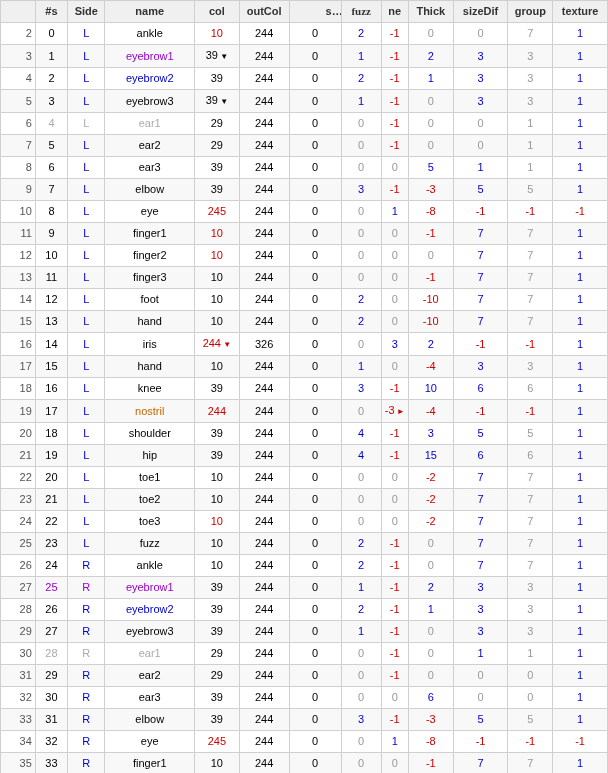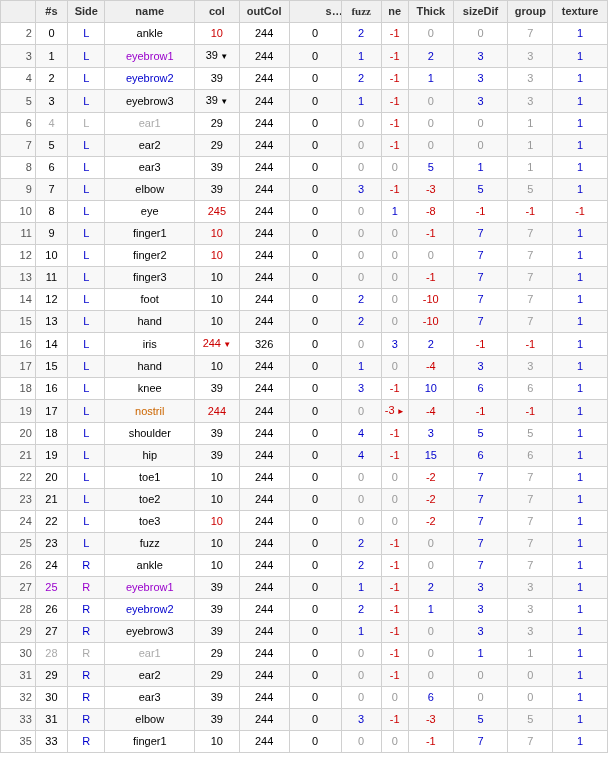--- a/index.html
+++ b/index.html
@@ -575,20 +575,35 @@
           <td>244</td>
           <td>0</td>
           <td class="val-blue">3</td>
           <td class="val-red">-1</td>
           <td class="val-red">-3</td>
           <td class="val-blue">5</td>
           <td class="val-gray">5</td>
           <td class="val-blue">1</td>
         </tr>
         <tr>
+          <td class="row-num">34</td>
+          <td>32</td>
+          <td class="blue">R</td>
+          <td class="name-col">eye</td>
+          <td class="val-red">245</td>
+          <td>244</td>
+          <td>0</td>
+          <td class="val-gray">0</td>
+          <td class="val-blue">1</td>
+          <td class="val-red">-8</td>
+          <td class="val-red">-1</td>
+          <td class="val-red">-1</td>
+          <td class="val-red">-1</td>
+        </tr>
+        <tr>
           <td class="row-num">35</td>
           <td>33</td>
           <td class="blue">R</td>
           <td class="name-col">finger1</td>
           <td>10</td>
           <td>244</td>
           <td>0</td>
           <td class="val-gray">0</td>
           <td class="val-gray">0</td>
           <td class="val-red">-1</td>

